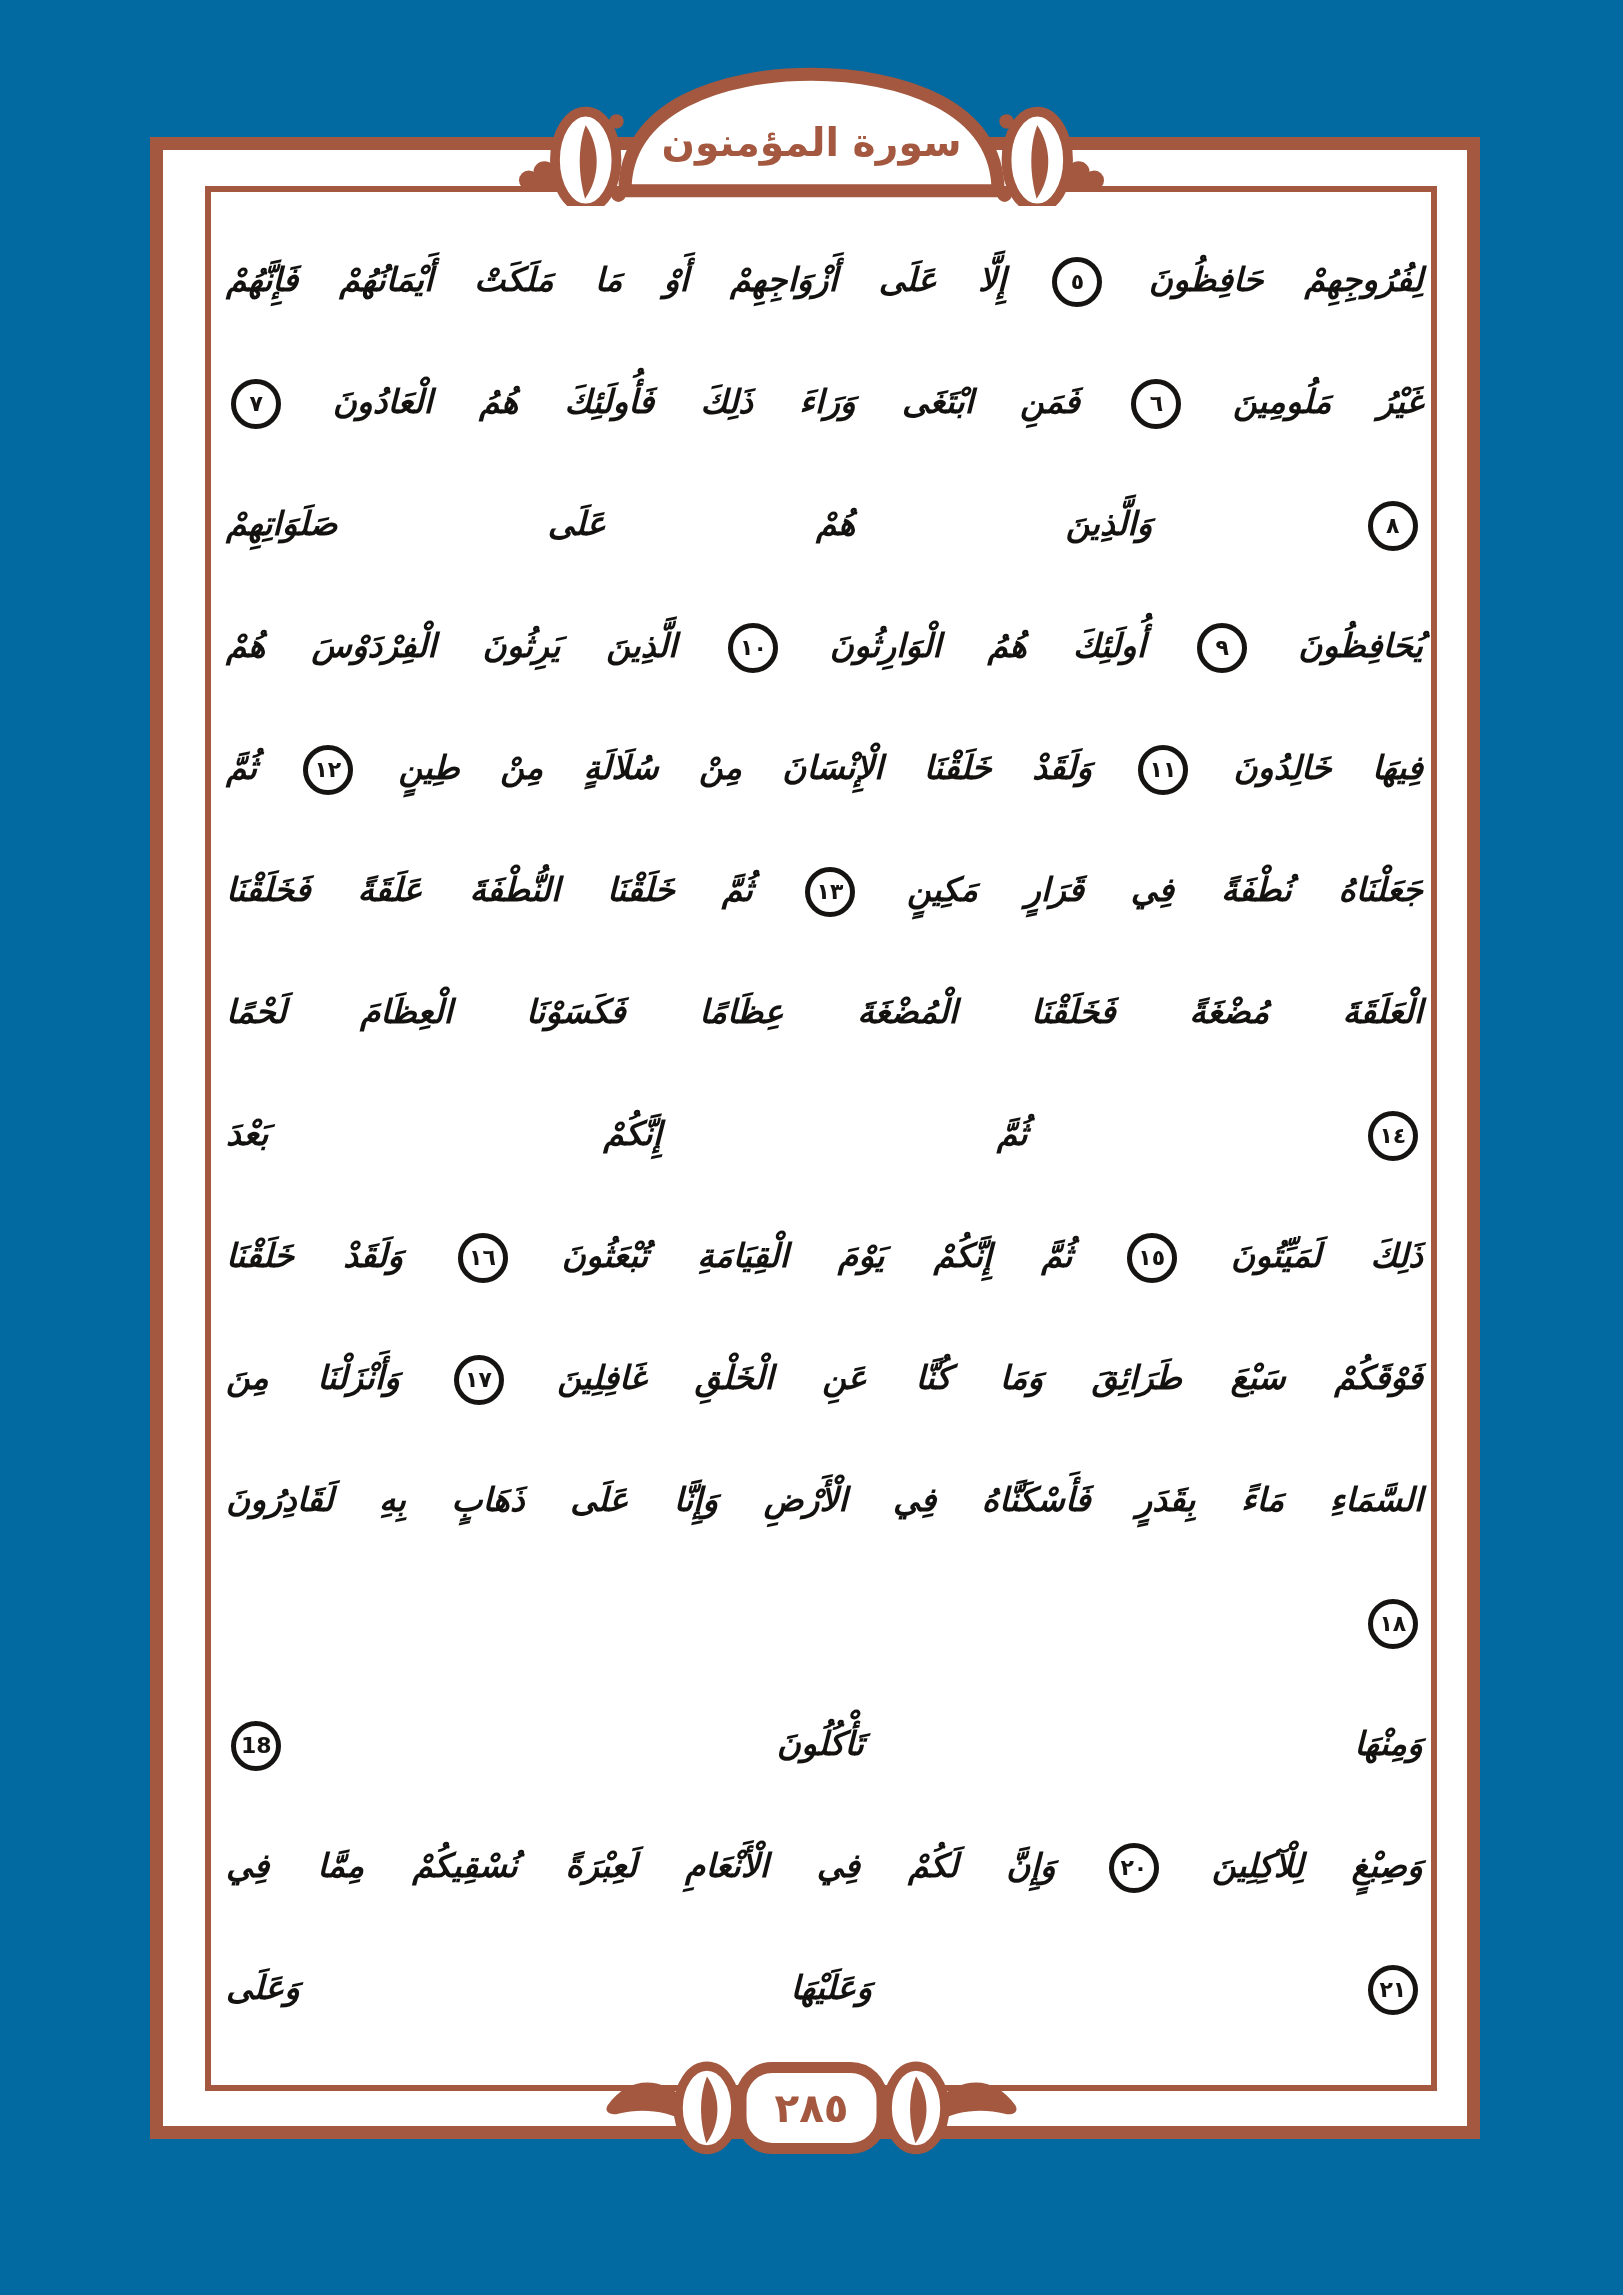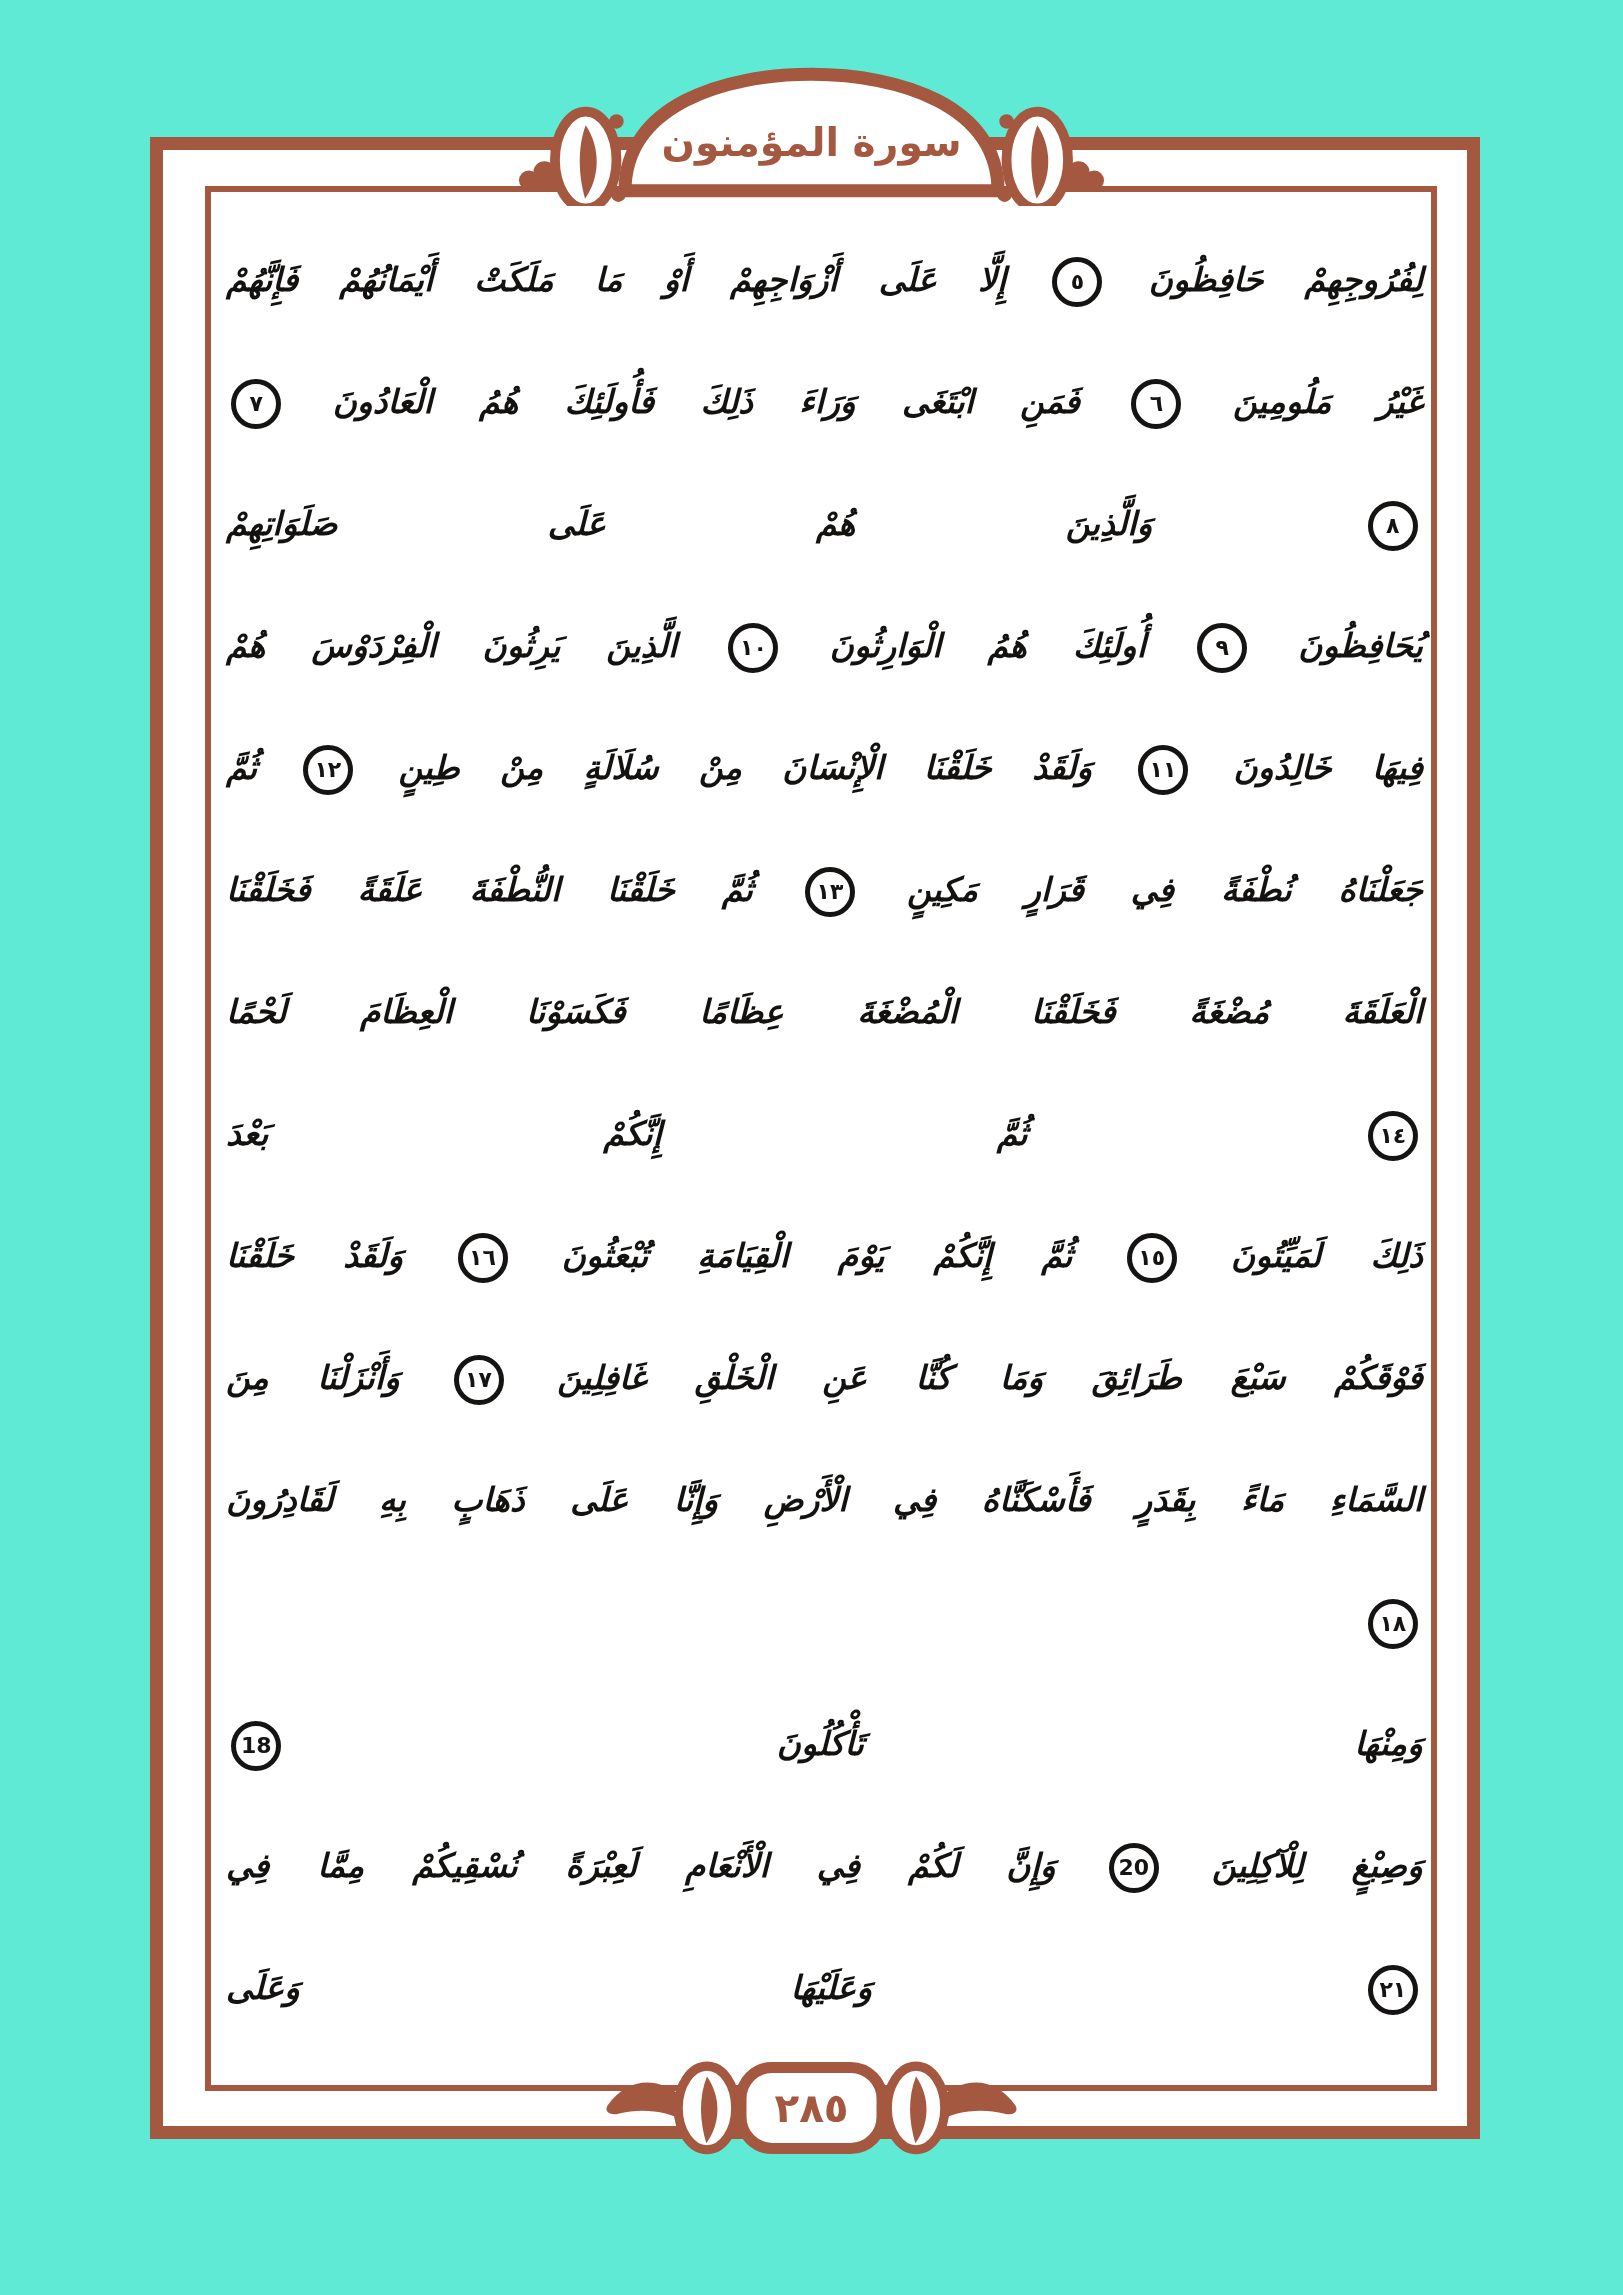--- a/index.html
+++ b/index.html
@@ -1,19 +1,19 @@
 <!DOCTYPE html>
 <html lang="ar" style="font-size:10.5px"><head>
 <meta charset="utf-8">
 <style>
   html,body{margin:0;padding:0;}
   .page{
     position:relative;
     width:1623px;height:2295px;
-    background:#5eead4;
+    background:#0369a1;
     font-family:"DejaVu Sans", sans-serif;
     overflow:hidden;
   }
   
   .outer-frame{
     position:absolute;left:150px;top:137px;
     width:1330px;height:2002px;
     border:13px solid #a3583f;
     background:#ffffff;
     box-sizing:border-box;
@@ -145,21 +145,21 @@
           <span class="aya-num">١٧</span>
         </span><span class="txt"> وَأَنْزَلْنَا مِنَ </span></div>
       <div class="qline"><span class="txt"> السَّمَاءِ مَاءً بِقَدَرٍ فَأَسْكَنَّاهُ فِي الْأَرْضِ وَإِنَّا عَلَى ذَهَابٍ بِهِ لَقَادِرُونَ </span></div>
       <div class="qline"><span class="aya">
           <span class="aya-num">١٨</span>
         </span></div>
       <div class="qline"><span class="txt"> وَمِنْهَا تَأْكُلُونَ </span><span class="aya">
           <span class="aya-num">18</span>
         </span></div>
       <div class="qline"><span class="txt"> وَصِبْغٍ لِلْآكِلِينَ </span><span class="aya">
-          <span class="aya-num">20</span>
+          <span class="aya-num">٢٠</span>
         </span><span class="txt"> وَإِنَّ لَكُمْ فِي الْأَنْعَامِ لَعِبْرَةً نُسْقِيكُمْ مِمَّا فِي </span></div>
       <div class="qline"><span class="aya">
           <span class="aya-num">٢١</span>
         </span><span class="txt"> وَعَلَيْهَا وَعَلَى </span></div>
     </div>
 
   <svg class="footer-svg" width="471" height="147" viewBox="0 0 720 225">
 
     <path d="M168,92 C125,52 78,58 48,100 C42,110 52,116 64,113 C100,104 138,108 170,126 Z" fill="#a3583f"></path>
 

